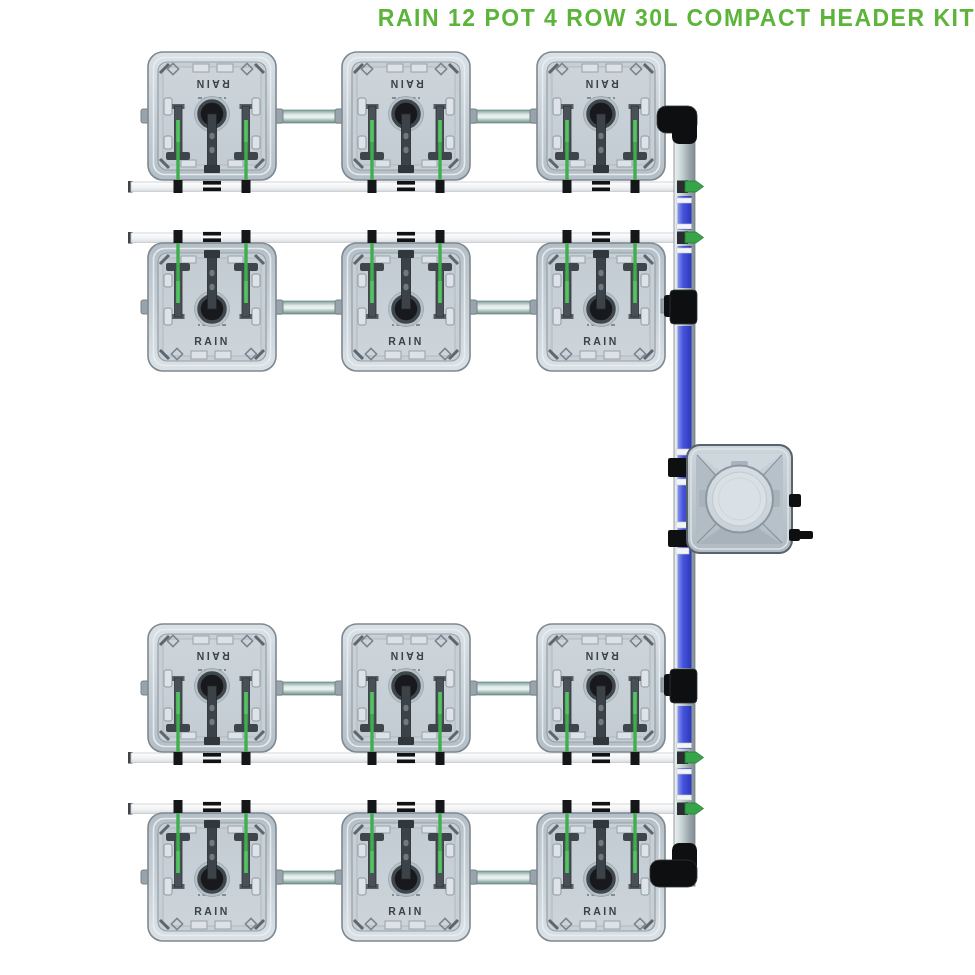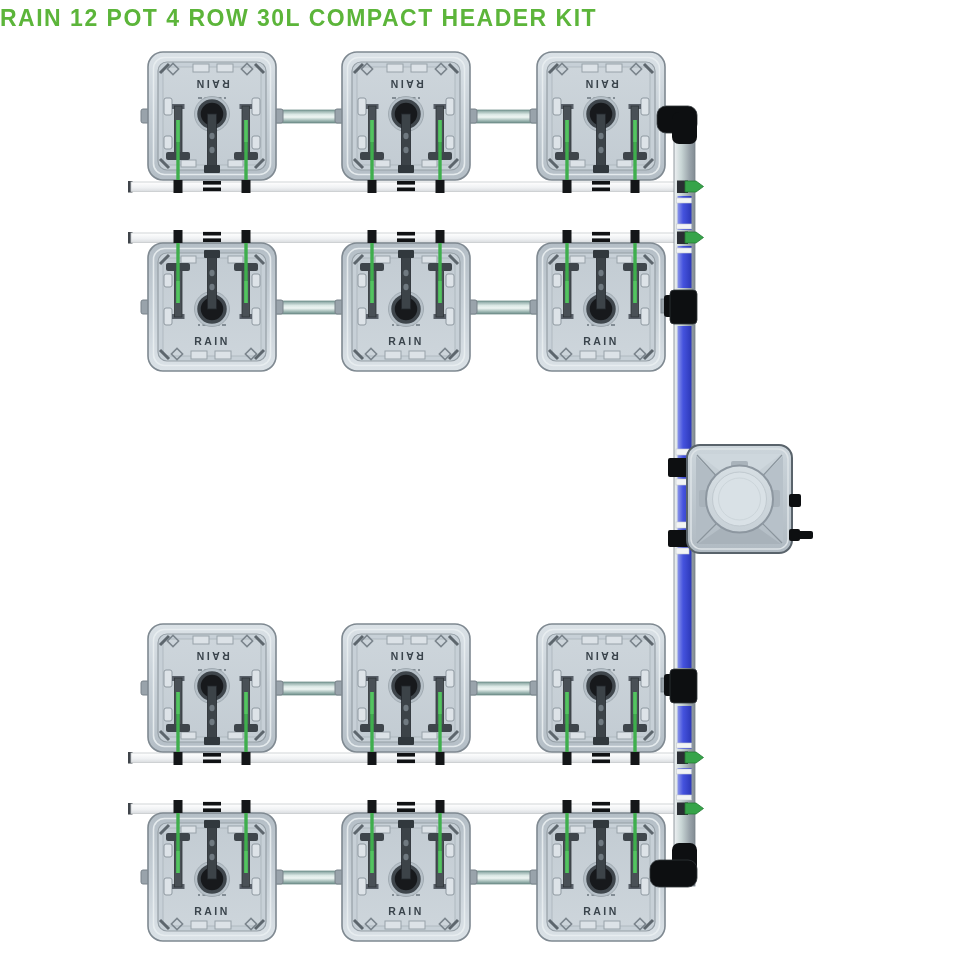--- a/index.html
+++ b/index.html
@@ -1,18 +1,18 @@
 <!DOCTYPE html>
 <html><head>
 <meta charset="utf-8">
 <style>
   html,body{margin:0;padding:0;background:#ffffff;}
   .stage{position:relative;width:975px;height:975px;background:#ffffff;overflow:hidden;
          font-family:"Liberation Sans",sans-serif;}
-  .title{position:absolute;top:5px;left:0;width:975px;text-align:left;
+  .title{position:absolute;top:5px;left:0;width:975px;text-align:right;
          color:#5cb53a;font-size:23px;font-weight:bold;letter-spacing:1.5px;
          white-space:nowrap;}
   svg{position:absolute;top:0;left:0;}
   text.brand{font-family:"Liberation Sans",sans-serif;font-size:10.5px;font-weight:bold;
              letter-spacing:2.5px;fill:#3a444c;text-anchor:middle;}
 </style>
 </head>
 <body>
 
 <div class="stage">

